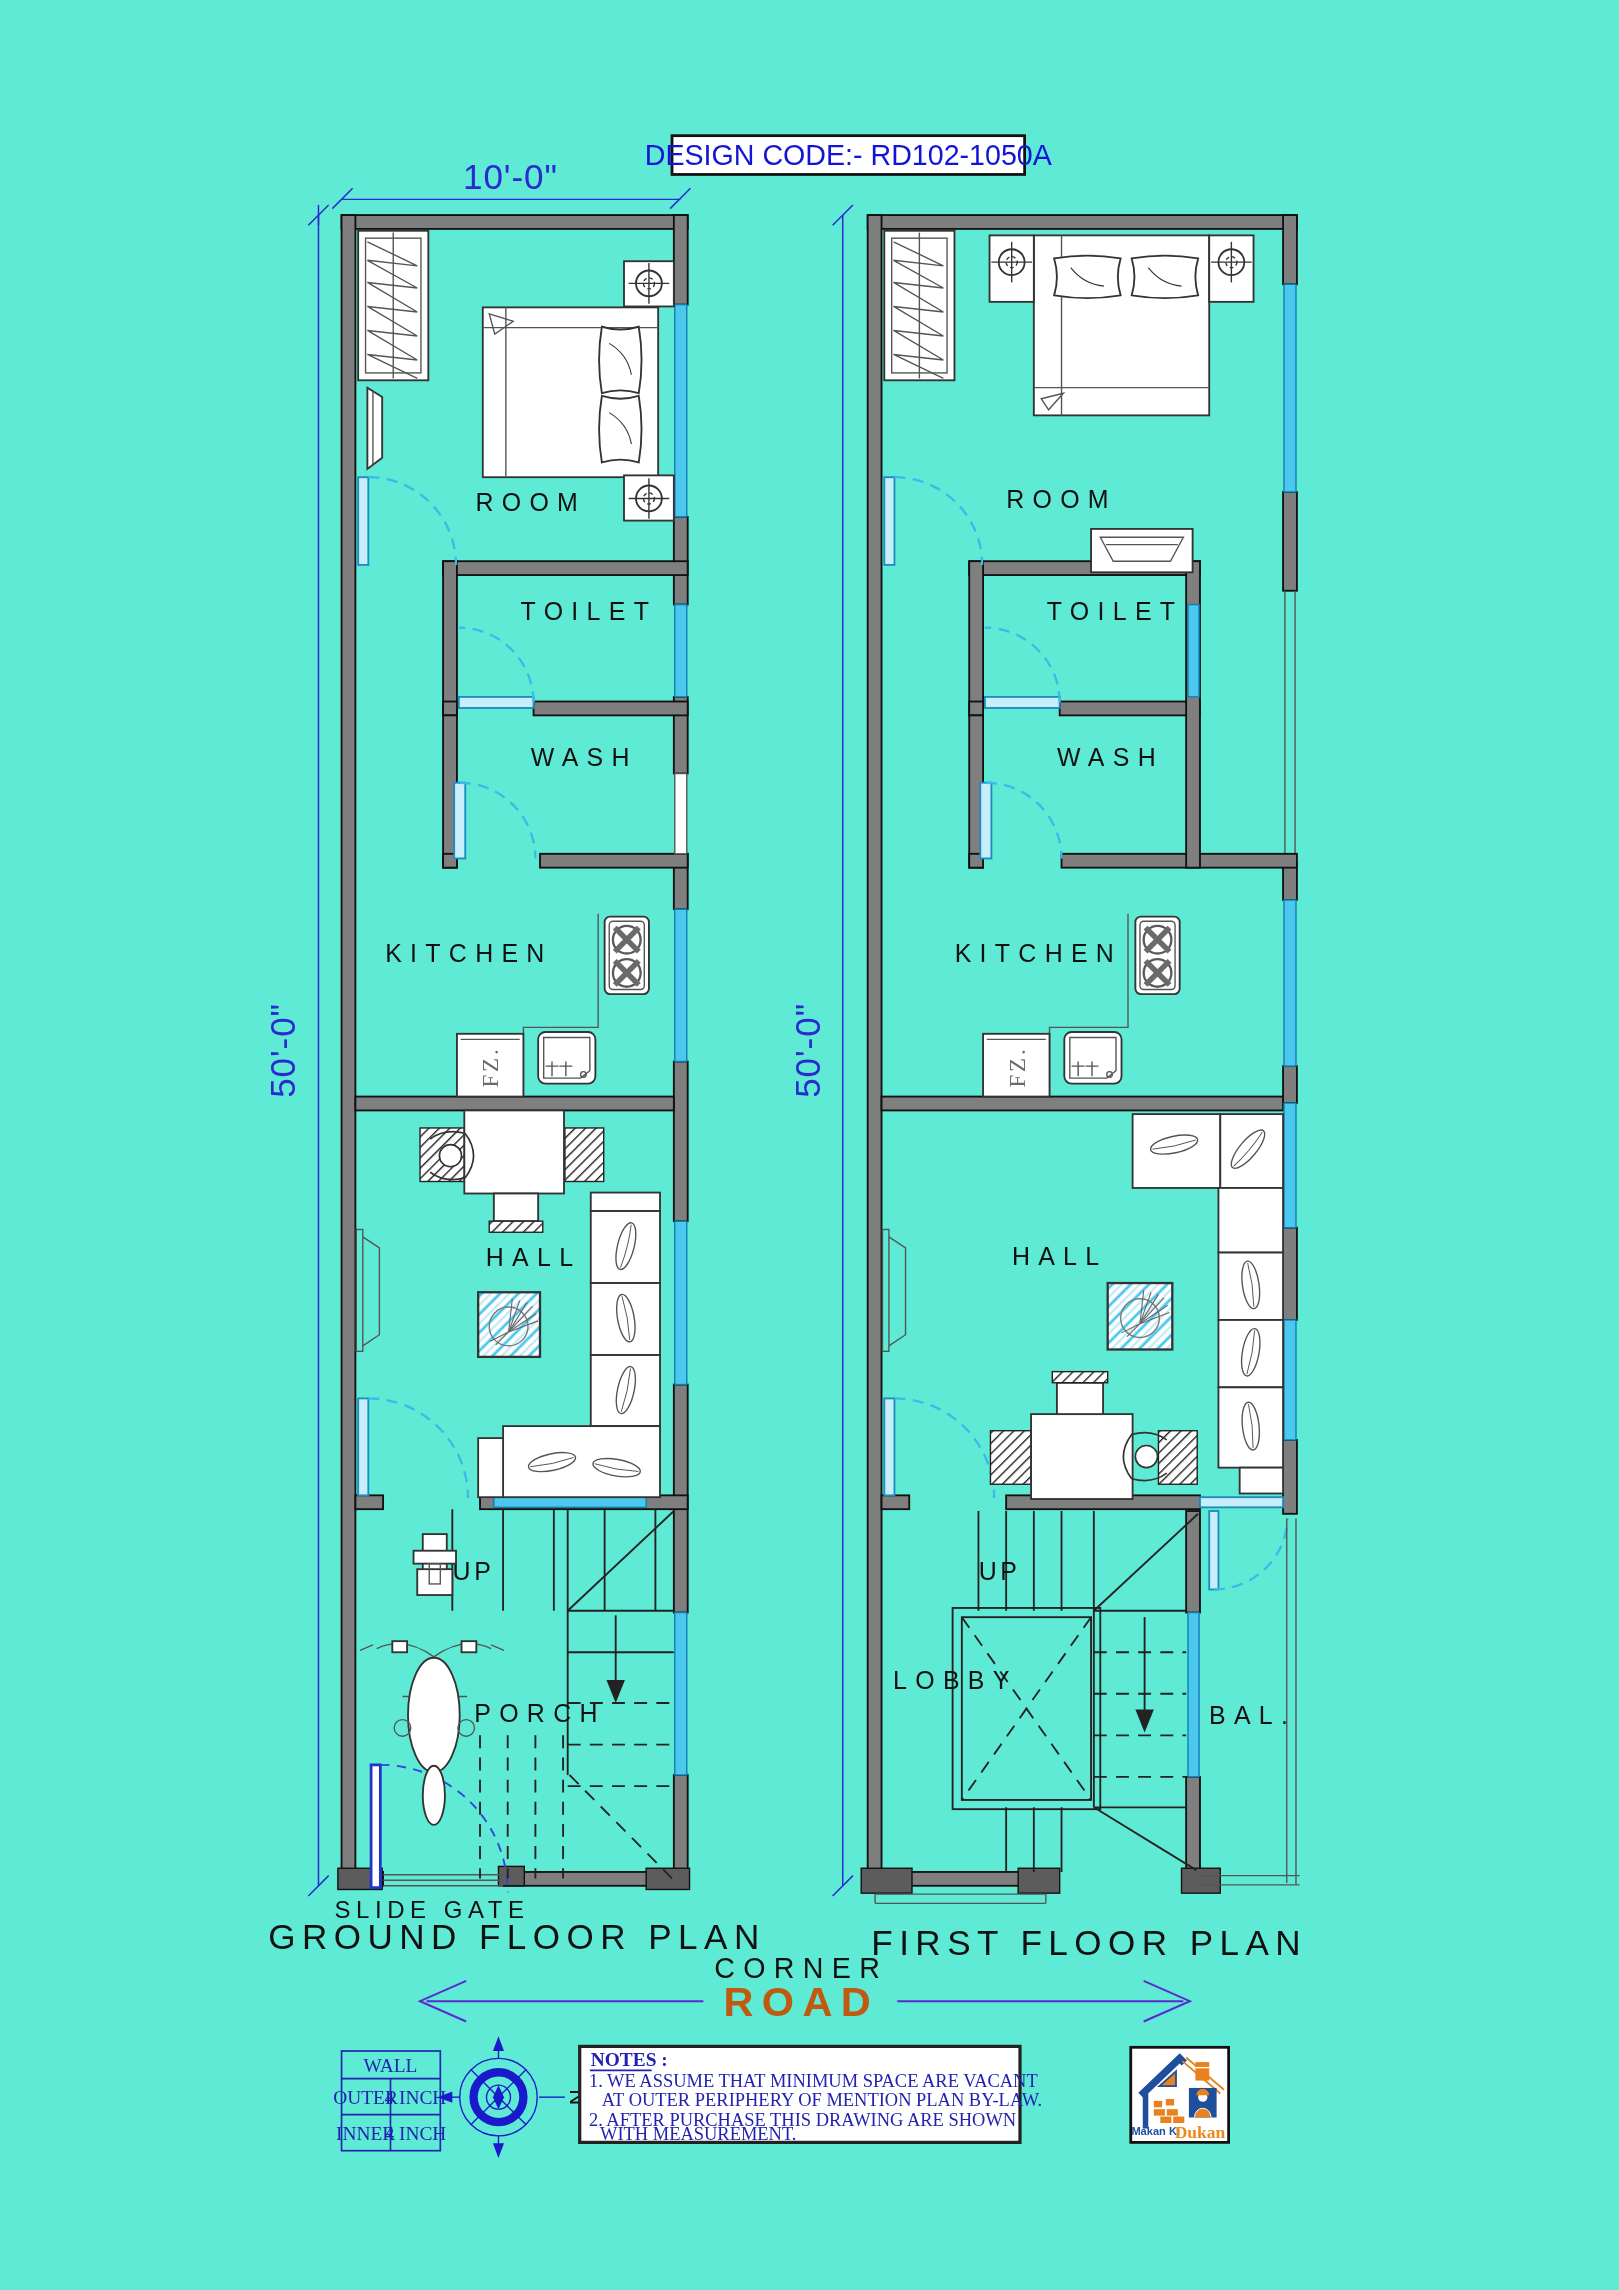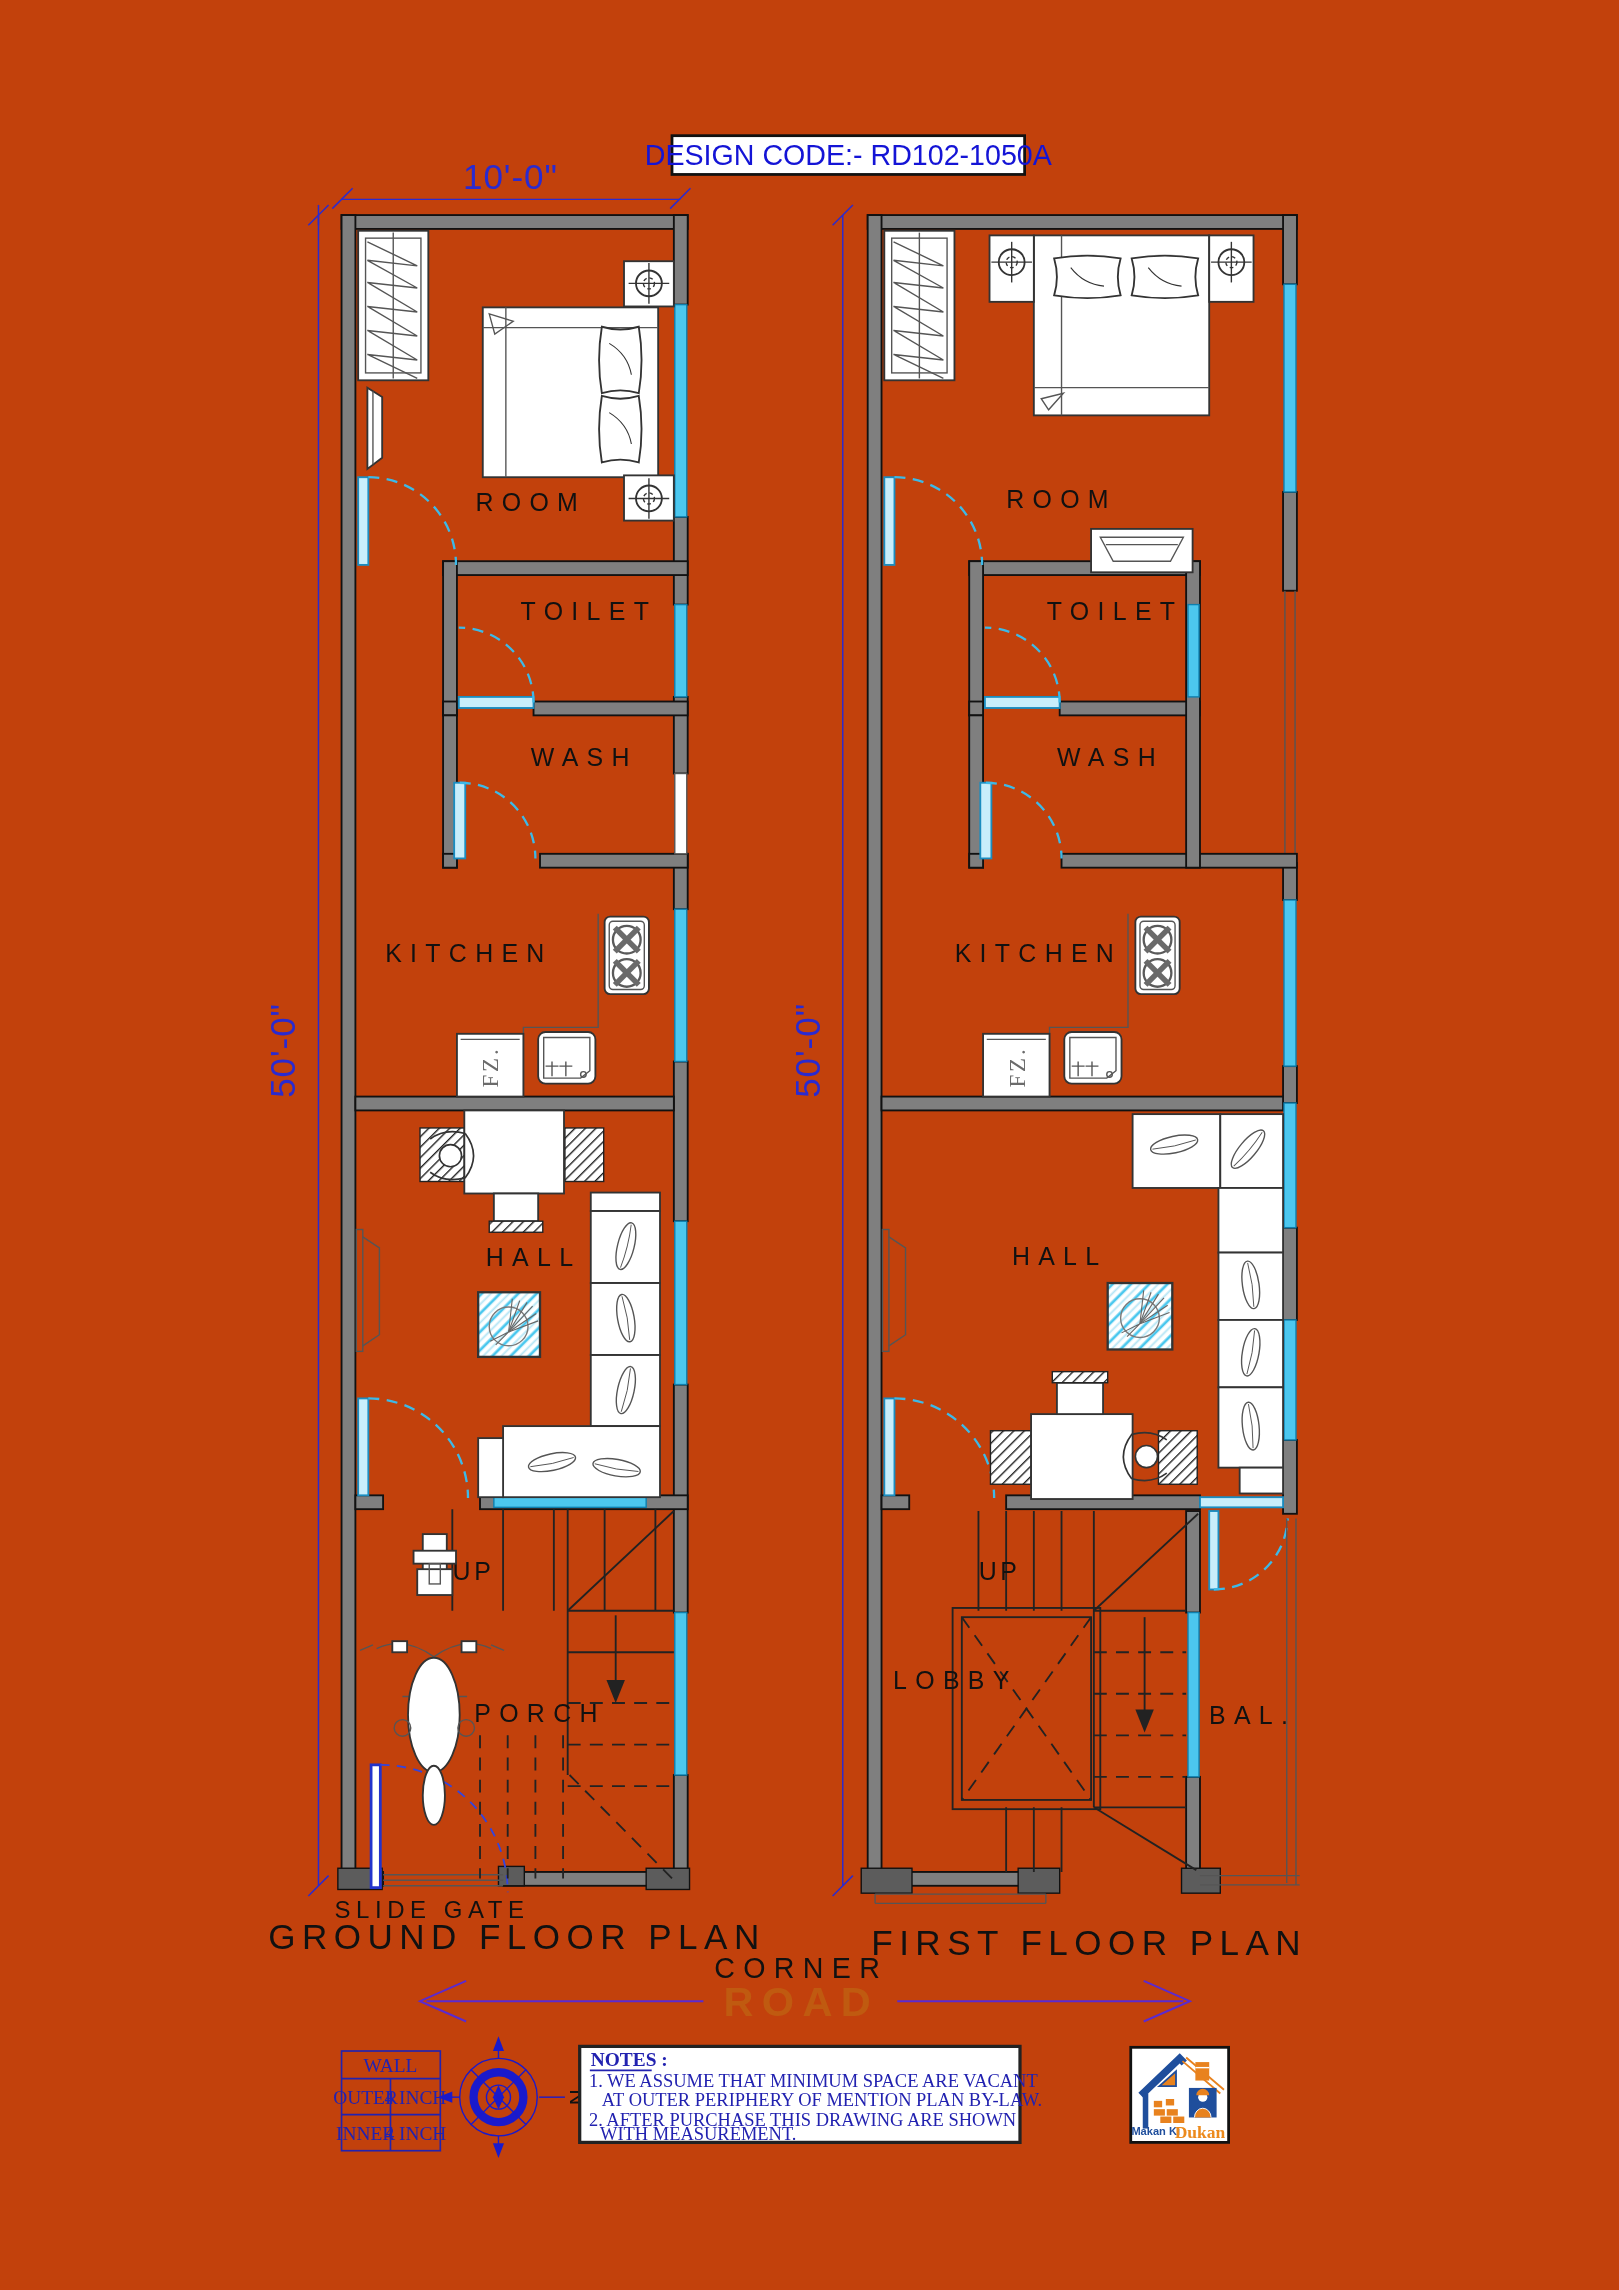--- a/index.html
+++ b/index.html
@@ -1,16 +1,16 @@
 <!DOCTYPE html>
 <html style="font-size:14.8px"><head>
 <meta charset="utf-8">
 <style>
   html,body{margin:0;padding:0;background:#ffffff;}
-  #sheet{position:relative;width:1620px;height:2291px;background:#c2410c;}
+  #sheet{position:relative;width:1620px;height:2291px;background:#5eead4;}
   svg{display:block;}
   svg text{font-family:"Liberation Sans",sans-serif;fill:#111;}
   .rlabel{font-size:27px;letter-spacing:9px;font-weight:500;}
   .uplabel{font-size:27px;letter-spacing:4px;font-weight:500;}
   .ptitle{font-size:38px;letter-spacing:7px;}
   .gatelabel{font-size:26px;letter-spacing:6px;}
   .dimtxt{font-size:38px;fill:#2a2ad0;letter-spacing:1px;}
   .dcode{font-size:31px;fill:#1414d6;}
   .cornertxt{font-size:31px;letter-spacing:9px;}
   .roadtxt{font-size:45px;font-weight:bold;fill:#c05a10;letter-spacing:9px;}

